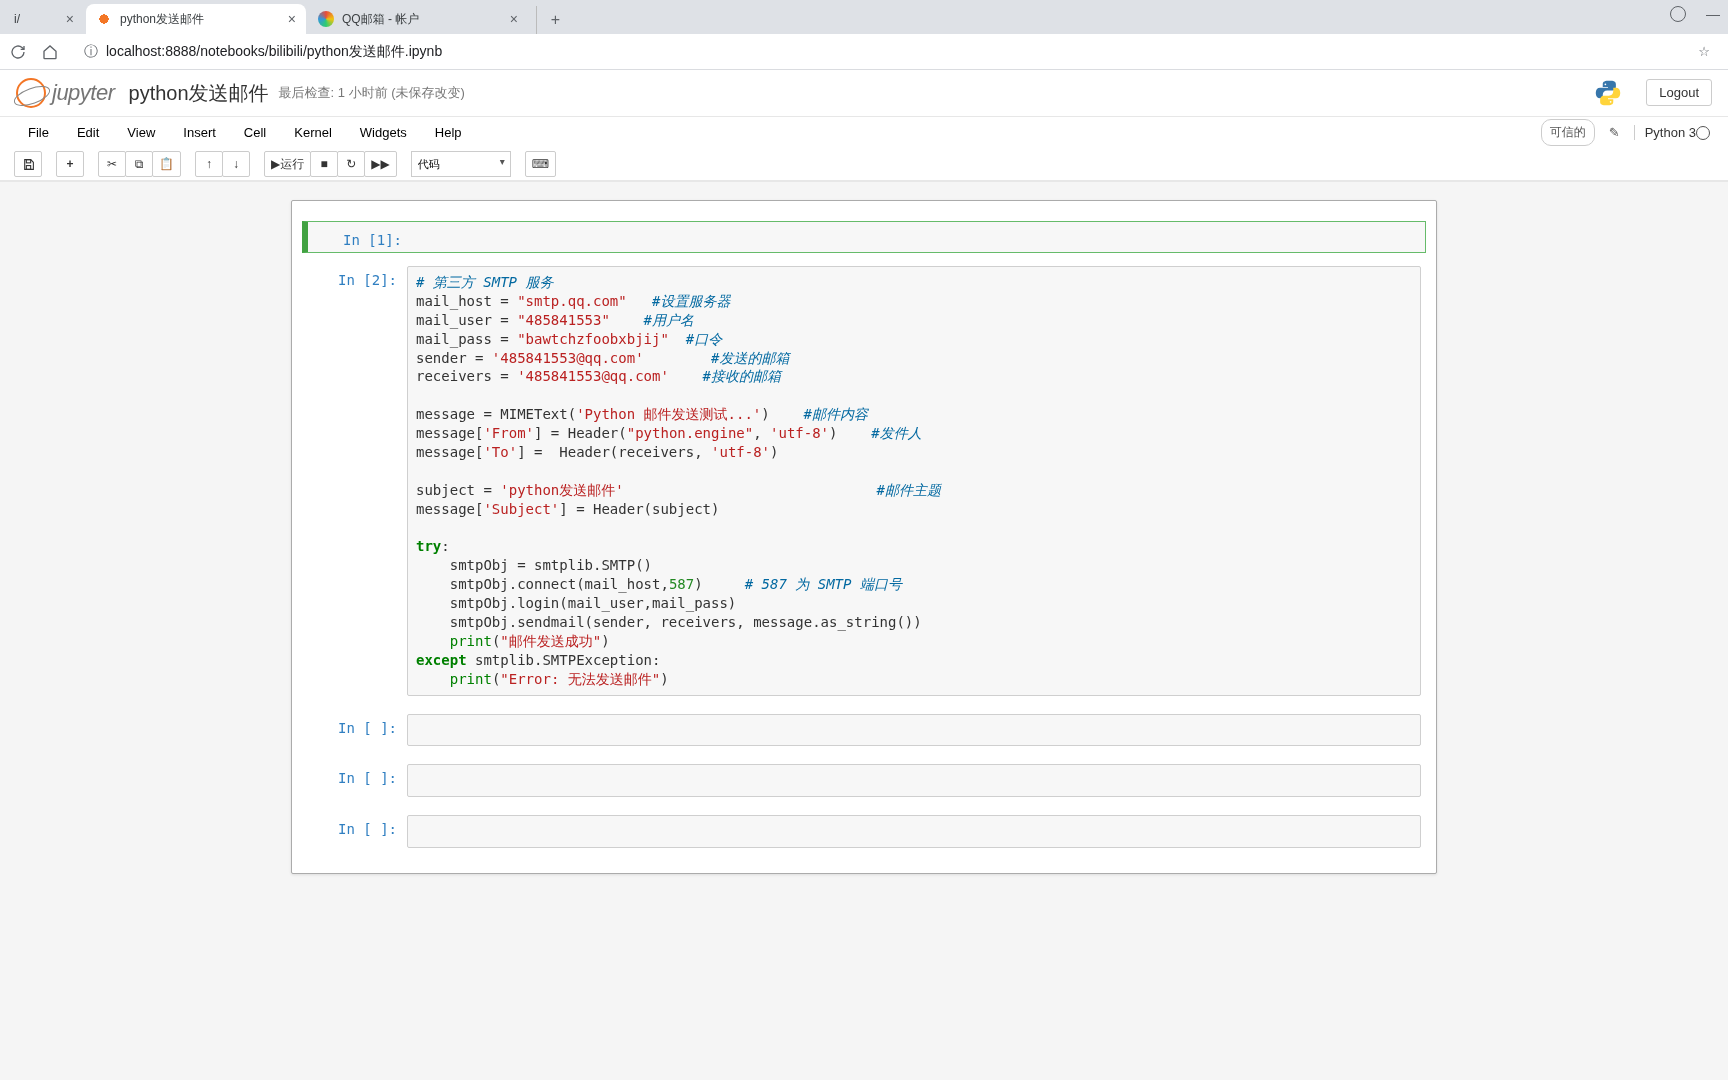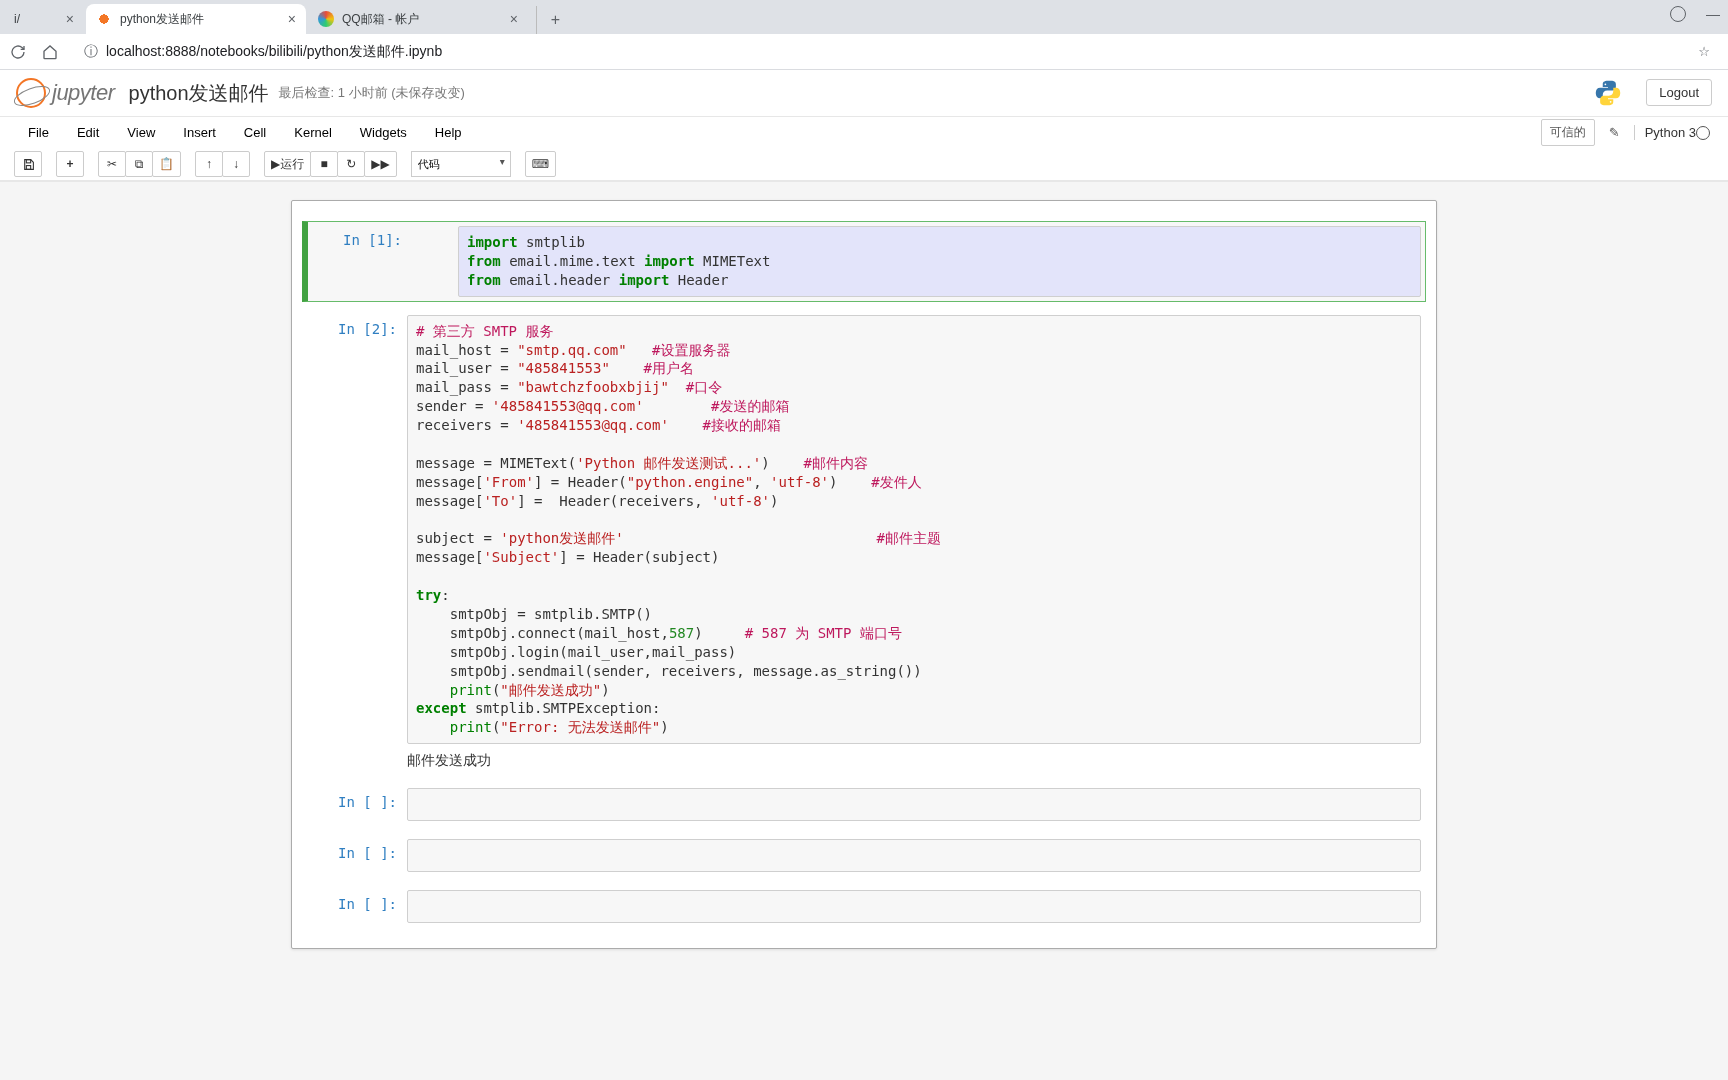--- a/index.html
+++ b/index.html
@@ -31,21 +31,21 @@
 .checkpoint { font-size: 13px; color: #777; }
 .header-right { margin-left: auto; display: flex; align-items: flex-start; gap: 24px; }
 .kernel-logo { width: 28px; height: 28px; }
 .logout-btn { border: 1px solid #ccc; background: #fff; padding: 5px 12px; border-radius: 3px; font-size: 13px; color: #333; }
 
 
 .menubar-wrap { background: #fff; border-bottom: 1px solid #e7e7e7; }
 .menubar { display: flex; align-items: center; padding: 0 14px; }
 .menu-item { padding: 8px 14px; font-size: 13px; color: #000000; }
 .menubar-right { margin-left: auto; display: flex; align-items: center; gap: 8px; padding-right: 4px; }
-.trusted { border: 1px solid #ccc; padding: 4px 8px; font-size: 12px; border-radius: 2px; color: #555; }
+.trusted { border: 1px solid #ccc; padding: 4px 8px; font-size: 12px; border-radius: 10px; color: #555; }
 .edit-icon { color: #555; padding: 0 6px; }
 .kernel-ind { display: flex; align-items: center; gap: 0; border-left: 1px solid #ccc; padding-left: 10px; font-size: 13px; }
 .kernel-circle { width: 14px; height: 14px; border: 1px solid #555; border-radius: 50%; }
 
 
 .toolbar { background: #fff; border-bottom: 1px solid #e7e7e7; padding: 3px 14px; display: flex; align-items: center; gap: 4px; }
 .tbtn { border: 1px solid #ccc; background: #fff; min-width: 28px; height: 26px; display: inline-flex; align-items: center; justify-content: center; border-radius: 2px; font-size: 12px; color: #333; padding: 0 6px; }
 .tbtn-group { display: flex; }
 .tbtn-group .tbtn:not(:first-child) { margin-left: -1px; }
 .tsep { width: 6px; }
@@ -59,21 +59,21 @@
 .cell.selected { border: 1px solid #66bb6a; border-left: 6px solid #42a242; background: #f7f7f7; gap: 46px; }
 .cell.selected .inarea { background: #e3e4fa; }
 .prompt { width: 100px; text-align: right; padding: 6px 10px 0 0; font-family: monospace; font-size: 14px; color: #307fc1; flex-shrink: 0; }
 .inputwrap { flex: 1; }
 .inarea { border: 1px solid #cfcfcf; border-radius: 2px; background: #f7f7f7; padding: 6px 8px; font-family: "DejaVu Sans Mono", Menlo, Consolas, monospace; font-size: 14px; line-height: 1.35; white-space: pre; overflow-x: auto; }
 .output { padding: 8px 0 0 0; font-size: 14px; font-family: "DejaVu Sans Mono", monospace; color: #333; font-family: inherit; }
 
 
 .kw { color: #008000; font-weight: bold; }
 .str { color: #ba2121; }
-.cm { color: #be185d; }
+.cm { color: #0369a1; font-style: italic; }
 .num { color: #228822; }
 .pr { color: #008000; }
 </style>
 </head>
 <body>
 
 <div class="browser-tabs">
   <div class="btab" style="min-width:80px;max-width:80px;">
     <span class="tlabel">i/</span>
     <span class="tclose">×</span>
@@ -192,25 +192,20 @@
       </span>
       <div class="tsep"></div>
       <span class="tbtn">⌨</span>
     </div>
   </div>
 
   <div class="notebook">
 
     <div class="cell selected">
       <div class="prompt">In [1]:</div>
-      <div class="inputwrap">
-        <div class="inarea"><span class="kw">import</span><span> smtplib</span>
-<span class="kw">from</span><span> email.mime.text </span><span class="kw">import</span><span> MIMEText</span>
-<span class="kw">from</span><span> email.header </span><span class="kw">import</span><span> Header</span></div>
-      </div>
     </div>
 
     <div class="cell">
       <div class="prompt">In [2]:</div>
       <div class="inputwrap">
         <div class="inarea"><span class="cm"># 第三方 SMTP 服务</span>
 <span>mail_host = </span><span class="str">"smtp.qq.com"</span><span class="cm">   #设置服务器</span>
 <span>mail_user = </span><span class="str">"485841553"</span><span class="cm">    #用户名</span>
 <span>mail_pass = </span><span class="str">"bawtchzfoobxbjij"</span><span class="cm">  #口令</span>
 <span>sender = </span><span class="str">'485841553@qq.com'</span><span class="cm">        #发送的邮箱</span>
@@ -224,21 +219,20 @@
 <span>message[</span><span class="str">'Subject'</span><span>] = Header(subject)</span>
 
 <span class="kw">try</span><span>:</span>
 <span>    smtpObj = smtplib.SMTP()</span>
 <span>    smtpObj.connect(mail_host,</span><span class="num">587</span><span>)     </span><span class="cm"># 587 为 SMTP 端口号</span>
 <span>    smtpObj.login(mail_user,mail_pass)</span>
 <span>    smtpObj.sendmail(sender, receivers, message.as_string())</span>
 <span>    </span><span class="pr">print</span><span>(</span><span class="str">"邮件发送成功"</span><span>)</span>
 <span class="kw">except</span><span> smtplib.SMTPException:</span>
 <span>    </span><span class="pr">print</span><span>(</span><span class="str">"Error: 无法发送邮件"</span><span>)</span></div>
-        <div class="output">邮件发送成功</div>
       </div>
     </div>
 
     <div class="cell">
       <div class="prompt">In [ ]:</div>
       <div class="inputwrap">
           <div class="inarea">&nbsp;</div>
         </div>
     </div>
     <div class="cell">

